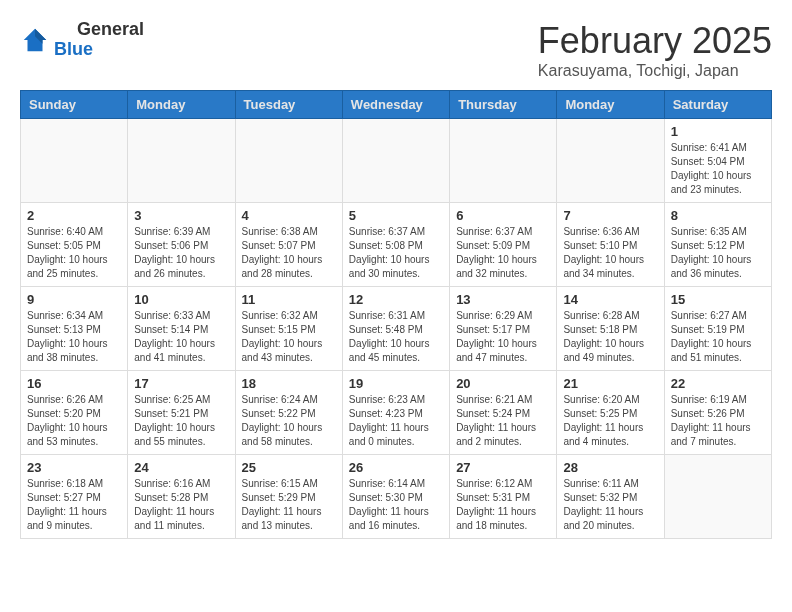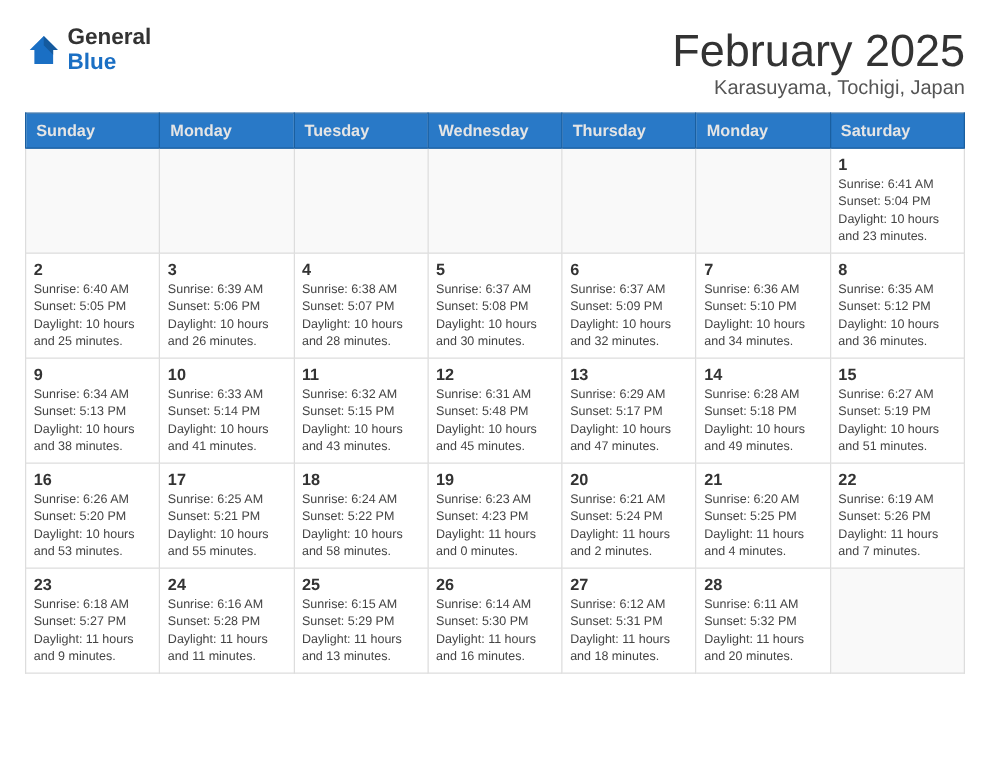--- a/index.html
+++ b/index.html
@@ -19,28 +19,27 @@
     .logo {
       display: flex;
       align-items: center;
       gap: 4px;
     }
     .logo-text {
       font-size: 18px;
       font-weight: bold;
       line-height: 1.1;
     }
-    .logo-general { color: #333; }
+    .logo-general { color: #333; margin-left: 23px; }
     .logo-blue { color: #1a6fc4; margin-top: 43px; }
     .logo-icon {
       width: 30px;
       height: 30px;
     }
     .title-block {
-      text-align: right;
     }
     .month-year {
       font-size: 36px;
       color: #333;
       font-weight: normal;
     }
     .location {
       font-size: 16px;
       color: #555;
     }

